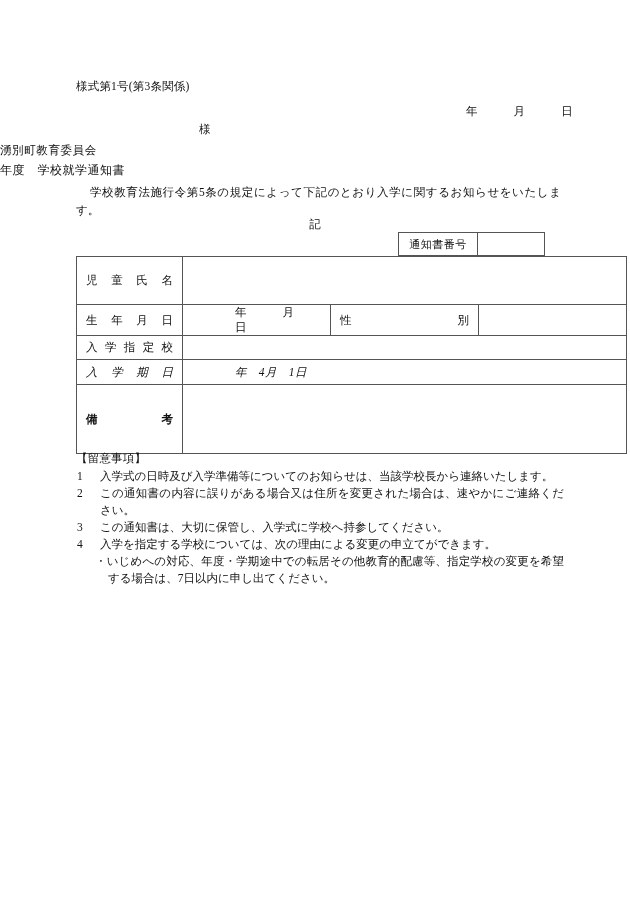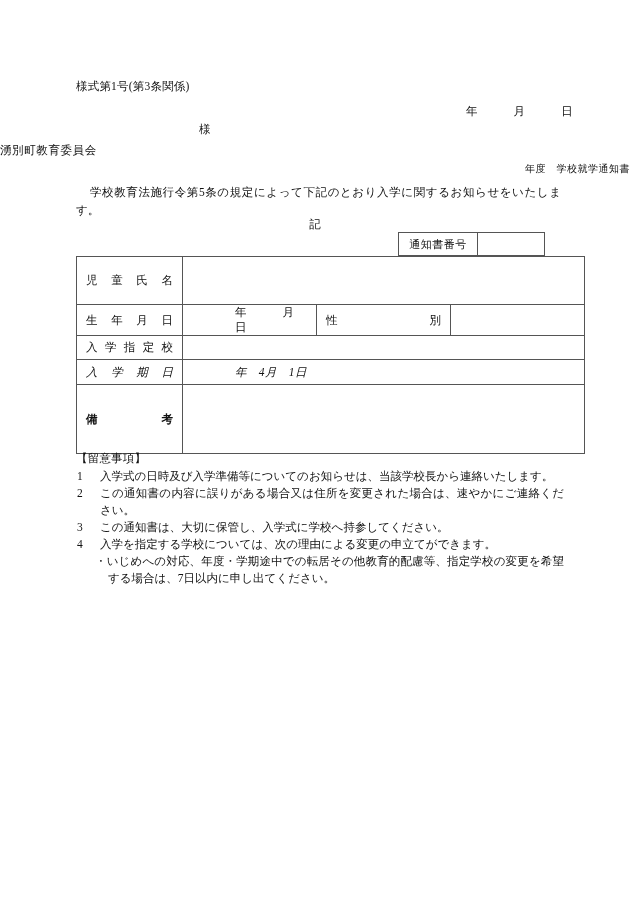--- a/index.html
+++ b/index.html
@@ -55,22 +55,22 @@
     left: 0;
     top: 145px;
     width: 630px;
     font-size: 11.5px;
     letter-spacing: 0.6px;
   }
   #doc-title {
     left: 0;
     top: 164px;
     width: 630px;
-    text-align: right;
-    font-size: 10px;
+    text-align: left;
+    font-size: 12px;
     letter-spacing: 0.5px;
   }
   #lead-paragraph {
     position: absolute;
     left: 76px;
     top: 184px;
     width: 485px;
     font-size: 11.5px;
     line-height: 1.55;
     text-indent: 14px;
@@ -112,21 +112,21 @@
     align-items: center;
     padding-left: 6px;
     font-size: 11px;
   }
 
   
   .main-table {
     position: absolute;
     left: 76px;
     top: 256px;
-    width: 509px;
+    width: 551px;
     border-collapse: collapse;
     table-layout: fixed;
   }
   .main-table td {
     border: 1px solid #555555;
     font-size: 11.5px;
     padding: 0;
     vertical-align: middle;
   }
   .lbl {

